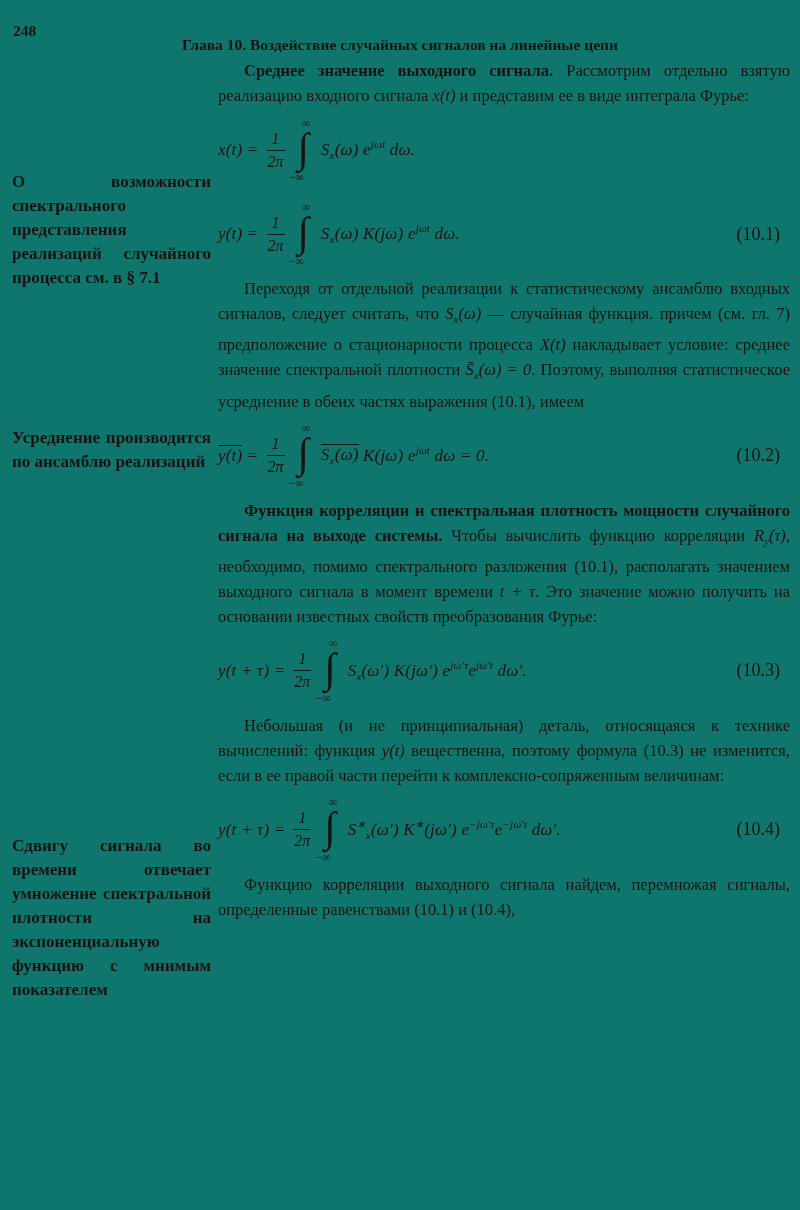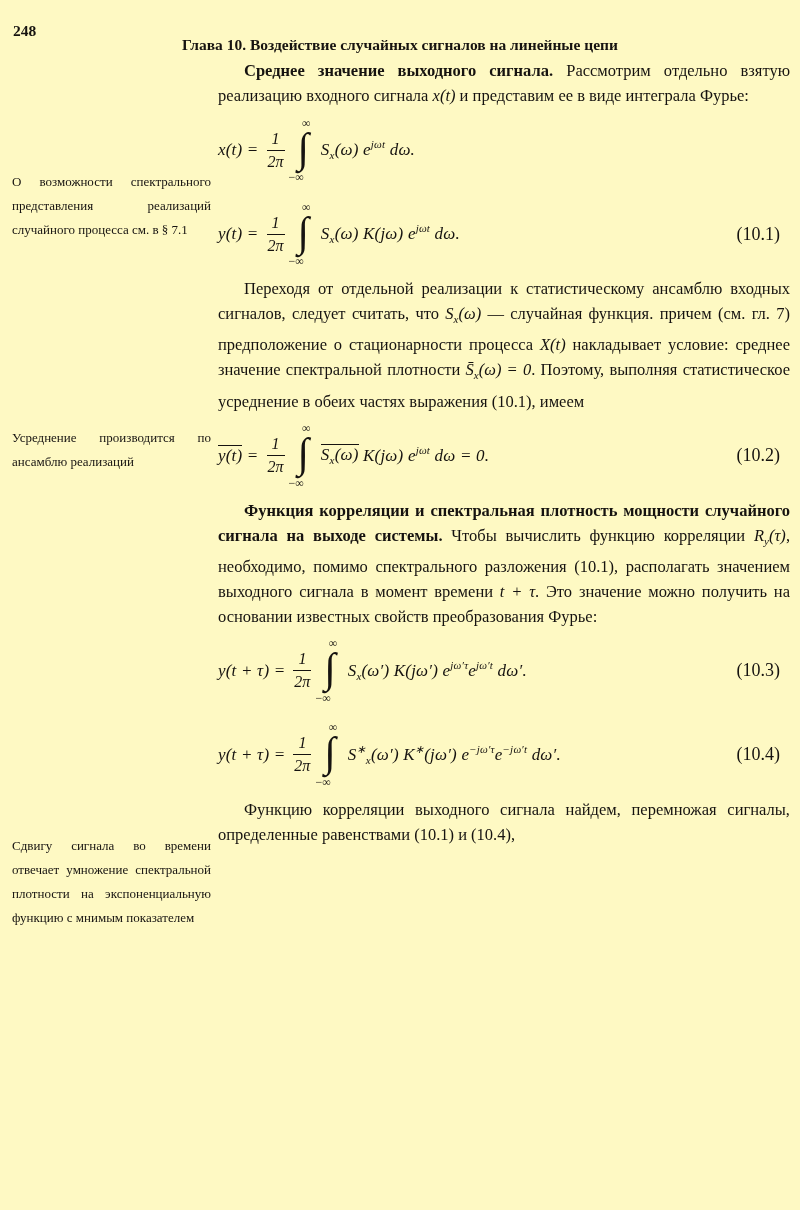--- a/index.html
+++ b/index.html
@@ -2,33 +2,33 @@
 <html><head>
 <meta charset="utf-8">
 <style>
   * { margin: 0; padding: 0; box-sizing: border-box; }
   html, body { background: #e8e6e0; }
   .page {
     position: relative;
     width: 800px;
     height: 1210px;
     margin: 0 auto;
-    background: #fef9c3;
+    background: #0f766e;
     color: #161310;
     font-family: "Liberation Serif", serif;
     overflow: hidden;
   }
   
   .hdr { position: absolute; top: 22px; left: 0; width: 100%; height: 22px; }
   .page-num { position: absolute; left: 13px; top: 0; font-weight: bold; font-size: 15.5px; }
   .chapter { position: absolute; left: 120px; top: 14px; width: 560px; text-align: center; font-weight: bold; font-size: 15.5px; }
   
   .note {
     position: absolute; left: 12px; width: 199px;
-    font-weight: normal; font-size: 13px; line-height: 24px;
+    font-weight: bold; font-size: 17px; line-height: 24px;
     text-align: justify;
   }
   .n1 { top: 170px; }
   .n2 { top: 426px; }
   .n3 { top: 834px; }
   
   main { position: absolute; left: 218px; top: 58px; width: 572px; }
   .para { font-size: 16.5px; line-height: 25px; text-align: justify; }
   .para.indent { text-indent: 26px; }
   .b { font-weight: bold; }
@@ -136,20 +136,21 @@
       </span>
       <span class="f-int">
         <span class="f-up">∞</span>
         <span class="f-sign">∫</span>
         <span class="f-lo">−∞</span>
       </span>
       <span class="f-rhs math"><span>S</span><sub>x</sub><span>(ω′) </span><span>K(jω′) </span><span>e</span><sup>jω′τ</sup><span>e</span><sup>jω′t</sup><span> dω′.</span></span>
       <span class="f-number">(10.3)</span>
     </div>
 
+    <p class="para indent"><span>Небольшая (и не принципиальная) деталь, относящаяся к технике вычислений: функция </span><span class="i">y(t)</span><span> вещественна, поэтому формула (10.3) не изменится, если в ее правой части перейти к комплексно-сопряженным величинам:</span></p>
 
     <div class="formula">
       <span class="f-lhs math"><span>y(t + τ) = </span></span>
       <span class="f-frac">
         <span class="f-num">1</span>
         <span class="f-den">2π</span>
       </span>
       <span class="f-int">
         <span class="f-up">∞</span>
         <span class="f-sign">∫</span>

